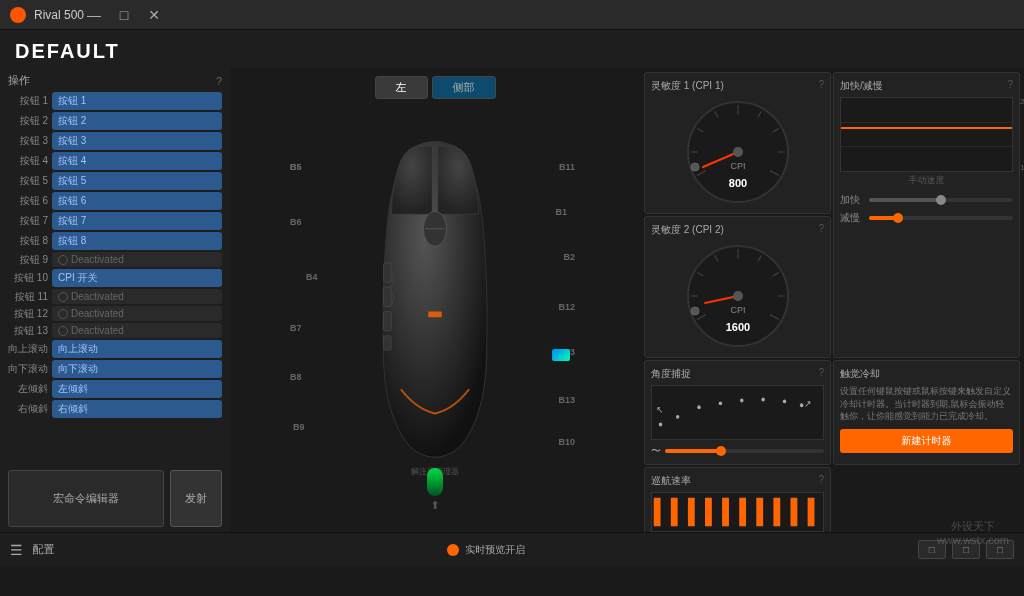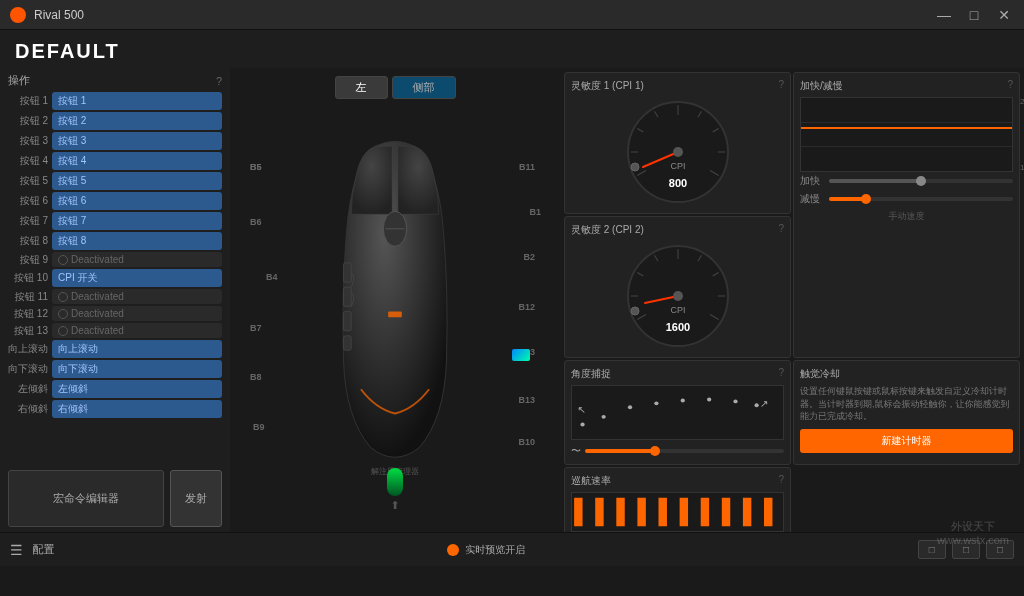--- a/index.html
+++ b/index.html
@@ -10,21 +10,21 @@
       font-family: 'Microsoft YaHei', Arial, sans-serif;
       color: #ccc;
       font-size: 12px;
       overflow: hidden;
     }
     .titlebar {
       background: #2a2a2a;
       height: 30px;
       display: flex;
       align-items: center;
-      justify-content: space-between;
+      justify-content: flex-start;
       padding: 0 10px;
       border-bottom: 1px solid #111;
     }
     .titlebar-left {
       display: flex;
       align-items: center;
       gap: 8px;
     }
     .titlebar-icon {
       width: 16px;
@@ -59,20 +59,21 @@
     .header-title {
       color: #fff;
       font-size: 20px;
       font-weight: bold;
       letter-spacing: 2px;
     }
     .content {
       display: flex;
       flex: 1;
       overflow: hidden;
+      gap: 40px;
     }
     
     .left-panel {
       width: 230px;
       background: #1e1e1e;
       padding: 5px 8px;
       display: flex;
       flex-direction: column;
     }
     .section-label {
@@ -432,21 +433,21 @@
 
         <div style="position:absolute; left:20px; top:55px; color:#666; font-size:9px; font-weight:bold;">B5</div>
         <div style="position:absolute; left:20px; top:55px; color:#666; font-size:9px; font-weight:bold;">B5</div>
         <div style="position:absolute; left:20px; top:110px; color:#666; font-size:9px; font-weight:bold;">B6</div>
         <div style="position:absolute; left:20px; top:165px; color:#666; font-size:9px; font-weight:bold;padding-left:16px;">B4</div>
         <div style="position:absolute; left:20px; top:216px; color:#666; font-size:9px; font-weight:bold;">B7</div>
         <div style="position:absolute; left:20px; top:265px; color:#666; font-size:9px; font-weight:bold;">B8</div>
         <div style="position:absolute; left:23px; top:315px; color:#666; font-size:9px; font-weight:bold;">B9</div>
 
         <div style="position:absolute; right:25px; top:55px; color:#666; font-size:9px; font-weight:bold;">B11</div>
-        <div style="position:absolute; right:19px; top:100px; color:#666; font-size:9px; font-weight:bold;">B1</div>
+        <div style="position:absolute; right:33px; top:100px; color:#666; font-size:9px; font-weight:bold;">B1</div>
         <div style="position:absolute; right:25px; top:145px; color:#666; font-size:9px; font-weight:bold;">B2</div>
         <div style="position:absolute; right:25px; top:195px; color:#666; font-size:9px; font-weight:bold;">B12</div>
         <div style="position:absolute; right:25px; top:240px; color:#666; font-size:9px; font-weight:bold;">B3</div>
         <div style="position:absolute; right:30px; top:242px;">
           <div style="width:18px; height:12px; background:linear-gradient(135deg,#0088ff,#00ffaa); border-radius:2px;"></div>
         </div>
         <div style="position:absolute; right:25px; top:288px; color:#666; font-size:9px; font-weight:bold;">B13</div>
         <div style="position:absolute; right:25px; top:330px; color:#666; font-size:9px; font-weight:bold;">B10</div>
 
         <div style="position:absolute; bottom:55px; left:50%; transform:translateX(-50%); color:#444; font-size:8px; white-space:nowrap;">解注原管理器</div>
@@ -509,37 +510,37 @@
             <div style="position:absolute; width:100%; height:1px; background:#2a2a2a; top:33%;"></div>
             <div style="position:absolute; width:100%; height:1px; background:#2a2a2a; top:66%;"></div>
 
             <div style="position:absolute; left:0; right:0; height:2px; background:#ff6600; top:40%;"></div>
           </div>
           <div style="position:absolute; right:-18px; top:0; height:75px; display:flex; flex-direction:column; justify-content:space-between; font-size:8px; color:#666;">
             <span>2x</span>
             <span>1/2</span>
           </div>
         </div>
+        <div style="font-size:9px; color:#555; text-align:center; margin-bottom:6px; margin-top:2px;">手动速度</div>
         <div style="margin-bottom:4px;">
           <div style="display:flex; align-items:center; gap:4px; margin-bottom:4px;">
             <span style="color:#888; font-size:10px; width:25px;">加快</span>
             <div style="flex:1; height:4px; background:#333; border-radius:2px; position:relative;">
               <div style="height:100%; width:50%; background:#555; border-radius:2px;"></div>
               <div style="position:absolute; top:50%; left:50%; transform:translate(-50%,-50%); width:10px; height:10px; background:#888; border-radius:50%;"></div>
             </div>
           </div>
           <div style="display:flex; align-items:center; gap:4px;">
             <span style="color:#888; font-size:10px; width:25px;">减慢</span>
             <div style="flex:1; height:4px; background:#333; border-radius:2px; position:relative;">
               <div style="height:100%; width:20%; background:#ff6600; border-radius:2px;"></div>
               <div style="position:absolute; top:50%; left:20%; transform:translate(-50%,-50%); width:10px; height:10px; background:#ff6600; border-radius:50%;"></div>
             </div>
           </div>
         </div>
-        <div style="font-size:9px; color:#555; text-align:center; margin-bottom:6px; margin-top:2px;">手动速度</div>
       </div>
 
       <div class="panel-section cpi-section">
         <div class="panel-section-title">
           <span>灵敏度 2 (CPI 2)</span>
           <span style="color:#555; cursor:pointer;">?</span>
         </div>
         <div class="dial-container">
           <div style="position:relative; width:110px; height:110px;">
             <svg width="110" height="110" viewBox="0 0 110 110">

